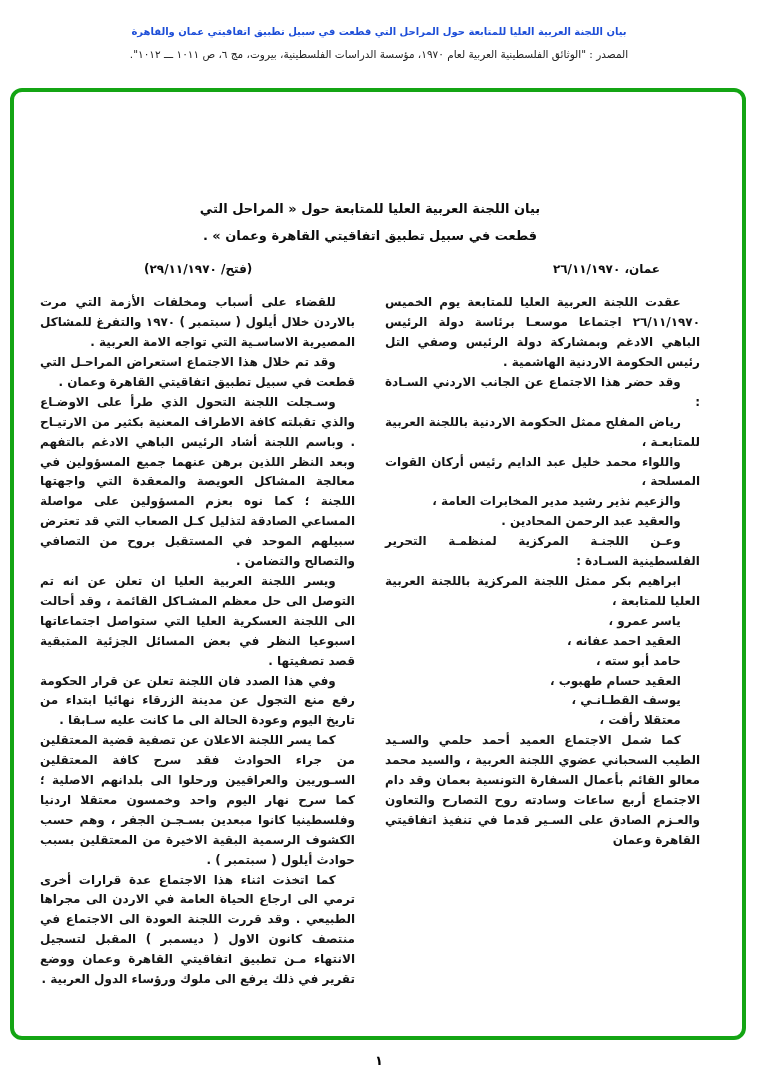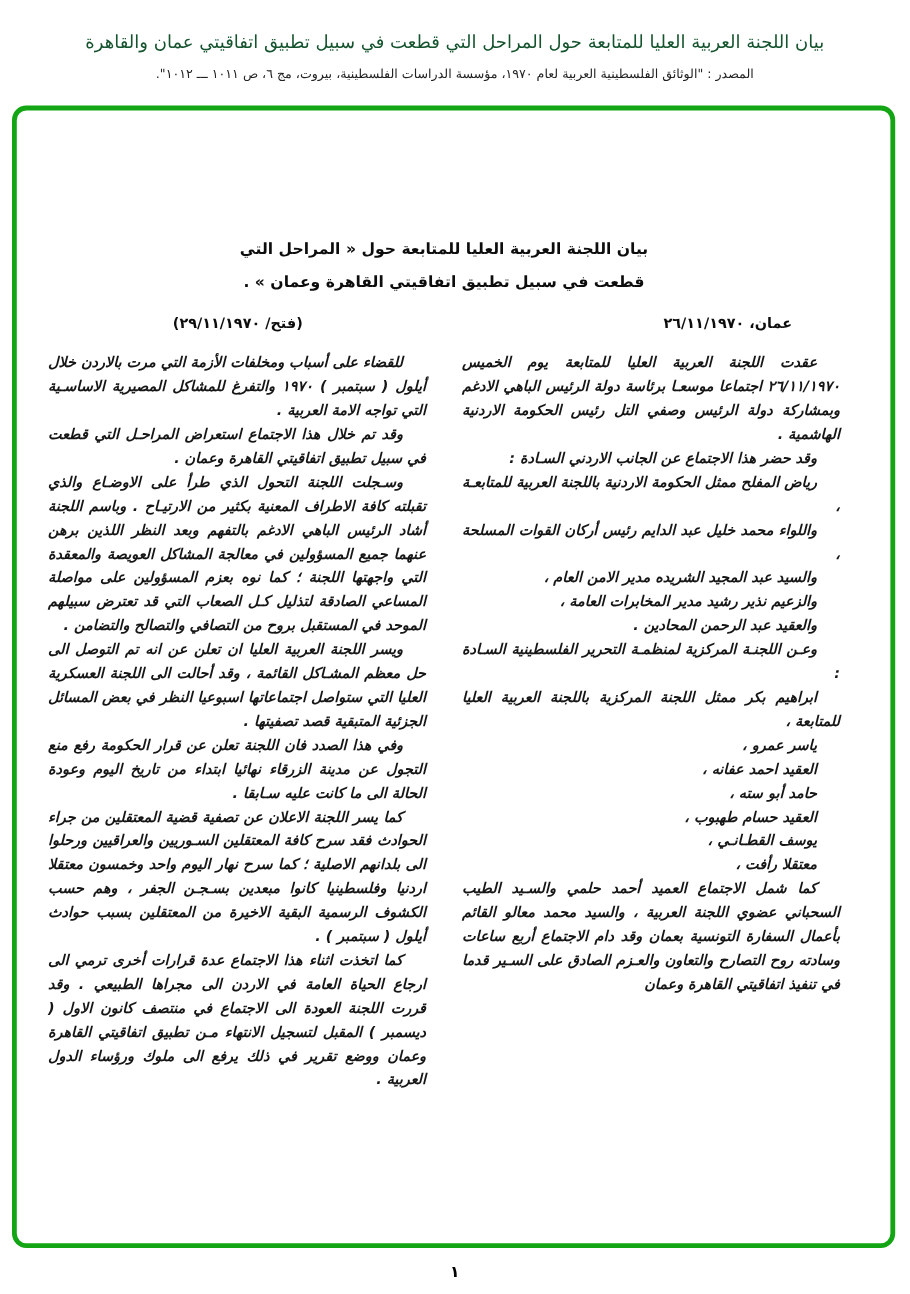--- a/index.html
+++ b/index.html
@@ -6,21 +6,21 @@
   html, body { background:#ffffff; }
   body {
     width:758px; height:1078px;
     position:relative; overflow:hidden;
     direction:rtl;
     font-family:"DejaVu Sans", sans-serif;
     color:#141414;
   }
   .top-header { padding-top:24px; text-align:center; }
   .top-title {
-    font-size:15px; font-weight:normal; color:#14532d;
+    font-size:10px; font-weight:bold; color:#1d4ed8;
     padding:0 30px; line-height:1.5;
   }
   .top-source {
     font-size:10.5px; font-weight:normal; color:#222;
     margin-top:9px; padding:0 30px;
   }
   .doc-frame {
     position:absolute; left:10px; top:88px;
     width:736px; height:952px;
     border:4px solid #a3a3a3;
@@ -36,21 +36,21 @@
     display:flex; justify-content:space-between;
     font-weight:bold; font-size:12px; color:#0d0d0d;
     margin-top:13px;
     padding:0 40px 0 104px; 
   }
   .columns { display:flex; gap:30px; margin-top:17px; }
   .col {
     flex:1; font-size:12px; font-weight:bold;
     line-height:1.66; text-align:justify; color:#161616;
   }
-  .col p { text-indent:1.6em; margin:0;font-style:italic; }
+  .col p { text-indent:1.6em; margin:0; }
   .page-number {
     position:absolute; bottom:10px; left:0; right:0;
     text-align:center; font-size:13px; font-weight:bold; color:#000;
   }
 </style>
 </head>
 <body>
 
 <div class="top-header">
   <div class="top-title">بيان اللجنة العربية العليا للمتابعة حول المراحل التي قطعت في سبيل تطبيق اتفاقيتي عمان والقاهرة</div>
@@ -68,21 +68,20 @@
     <span>عمان، ٢٦/١١/١٩٧٠</span>
     <span>(فتح/ ٢٩/١١/١٩٧٠)</span>
   </div>
 
   <div class="columns">
     <div class="col">
         <p>عقدت اللجنة العربية العليا للمتابعة يوم الخميس ٢٦/١١/١٩٧٠ اجتماعا موسعـا برئاسة دولة الرئيس الباهي الادغم وبمشاركة دولة الرئيس وصفي التل رئيس الحكومة الاردنية الهاشمية .</p>
         <p>وقد حضر هذا الاجتماع عن الجانب الاردني السـادة :</p>
         <p>رياض المفلح ممثل الحكومة الاردنية باللجنة العربية للمتابعـة ،</p>
         <p>واللواء محمد خليل عبد الدايم رئيس أركان القوات المسلحة ،</p>
-        <p>والسيد عبد المجيد الشريده مدير الامن العام ،</p>
         <p>والزعيم نذير رشيد مدير المخابرات العامة ،</p>
         <p>والعقيد عبد الرحمن المحادين .</p>
         <p>وعـن اللجنـة المركزية لمنظمـة التحرير الفلسطينية السـادة :</p>
         <p>ابراهيم بكر ممثل اللجنة المركزية باللجنة العربية العليا للمتابعة ،</p>
         <p>ياسر عمرو ،</p>
         <p>العقيد احمد عفانه ،</p>
         <p>حامد أبو سته ،</p>
         <p>العقيد حسام طهبوب ،</p>
         <p>يوسف القطـانـي ،</p>
         <p>معتقلا رأفت ،</p>

